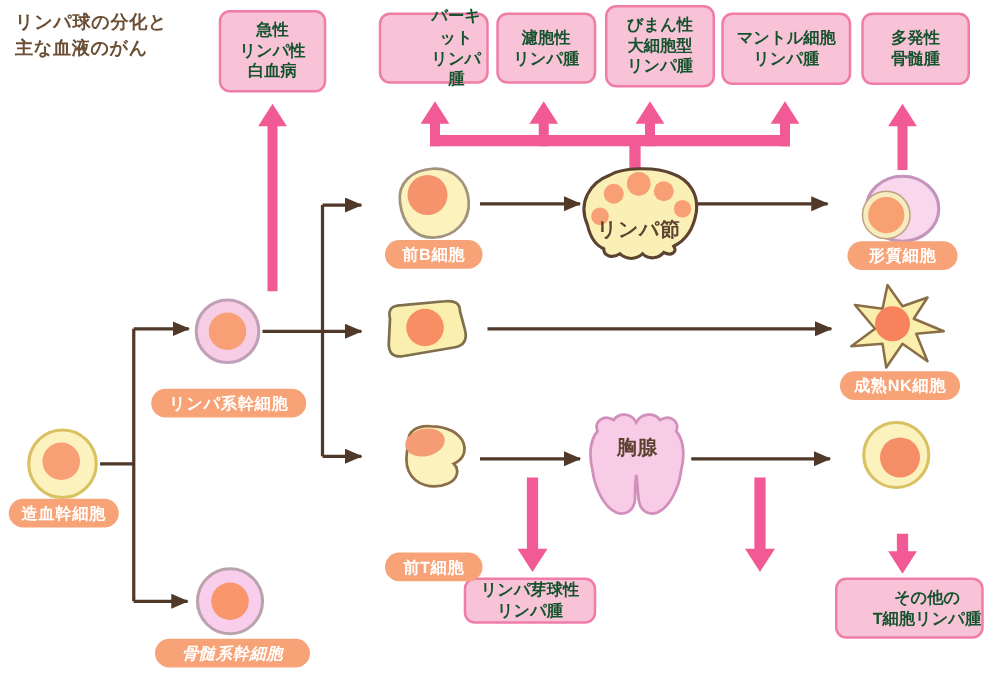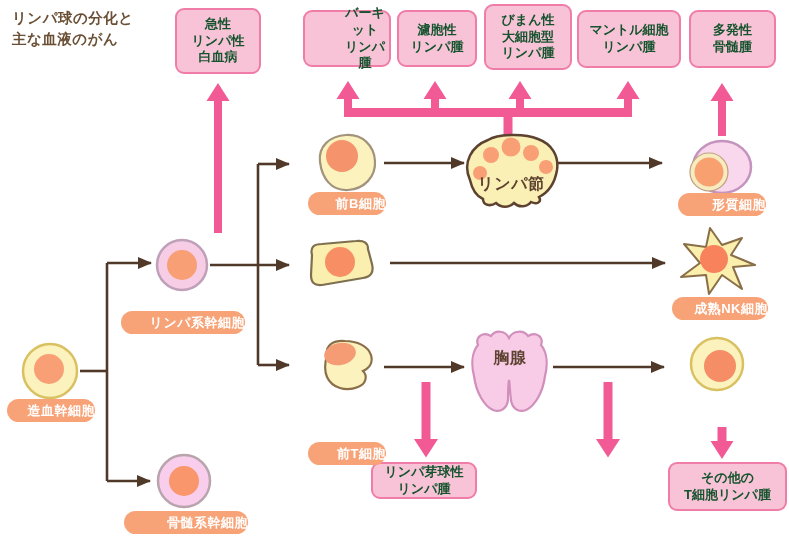--- a/index.html
+++ b/index.html
@@ -15,21 +15,21 @@
   .cancer-box{
     position:absolute;box-sizing:border-box;background:#F8C3D7;
     border:2px solid #F07CA8;border-radius:9px;color:#14532d;font-weight:bold;
     font-size:13px;line-height:1.3;display:flex;align-items:center;
     justify-content:center;text-align:center;
   }
   .cancer-box span{white-space:pre-line;}
   .cell-label{
     position:absolute;box-sizing:border-box;background:#F7A377;color:#ffffff;
     font-weight:bold;font-size:13px;height:23px;line-height:23px;
-    border-radius:12px;text-align:right;letter-spacing:.5px;
+    border-radius:12px;text-align:center;letter-spacing:.5px;
   }
   .organ-text{
     position:absolute;color:#5D4230;font-weight:bold;font-size:16px;
     text-align:center;letter-spacing:.5px;
   }
 </style>
 </head>
 <body>
 
 <div class="canvas">
@@ -172,28 +172,28 @@
   </div>
   <div class="cancer-box" style="left:689px;top:10px;width:87px;height:58px;">
     <span>多発性
 骨髄腫</span>
   </div>
 
   <div class="cancer-box" style="left:371px;top:462px;width:106px;height:37px;">
     <span>リンパ芽球性
 リンパ腫</span>
   </div>
-  <div class="cancer-box" style="left:668px;top:462px;width:119px;height:49px;">
+  <div class="cancer-box" style="left:668px;top:462px;width:119px;height:49px;justify-content:flex-end;">
     <span>その他の
 T細胞リンパ腫</span>
   </div>
 
   <div class="cell-label" style="left:7px;top:399px;width:88px;">造血幹細胞</div>
   <div class="cell-label" style="left:121px;top:295px;width:124px;margin-top:16px;">リンパ系幹細胞</div>
-  <div class="cell-label" style="left:124px;top:511px;width:124px;">骨髄系幹細胞</div>
+  <div class="cell-label" style="left:124px;top:511px;width:124px;font-style:italic;">骨髄系幹細胞</div>
   <div class="cell-label" style="left:308px;top:192px;width:78px;">前B細胞</div>
   <div class="cell-label" style="left:678px;top:193px;width:88px;">形質細胞</div>
   <div class="cell-label" style="left:672px;top:297px;width:96px;">成熟NK細胞</div>
   <div class="cell-label" style="left:308px;top:394px;width:78px;margin-top:48px;">前T細胞</div>
 
   <div class="organ-text" style="left:477px;top:174px;width:68px;">リンパ節</div>
   <div class="organ-text" style="left:489px;top:348px;width:42px;">胸腺</div>
 
 </div>
 

